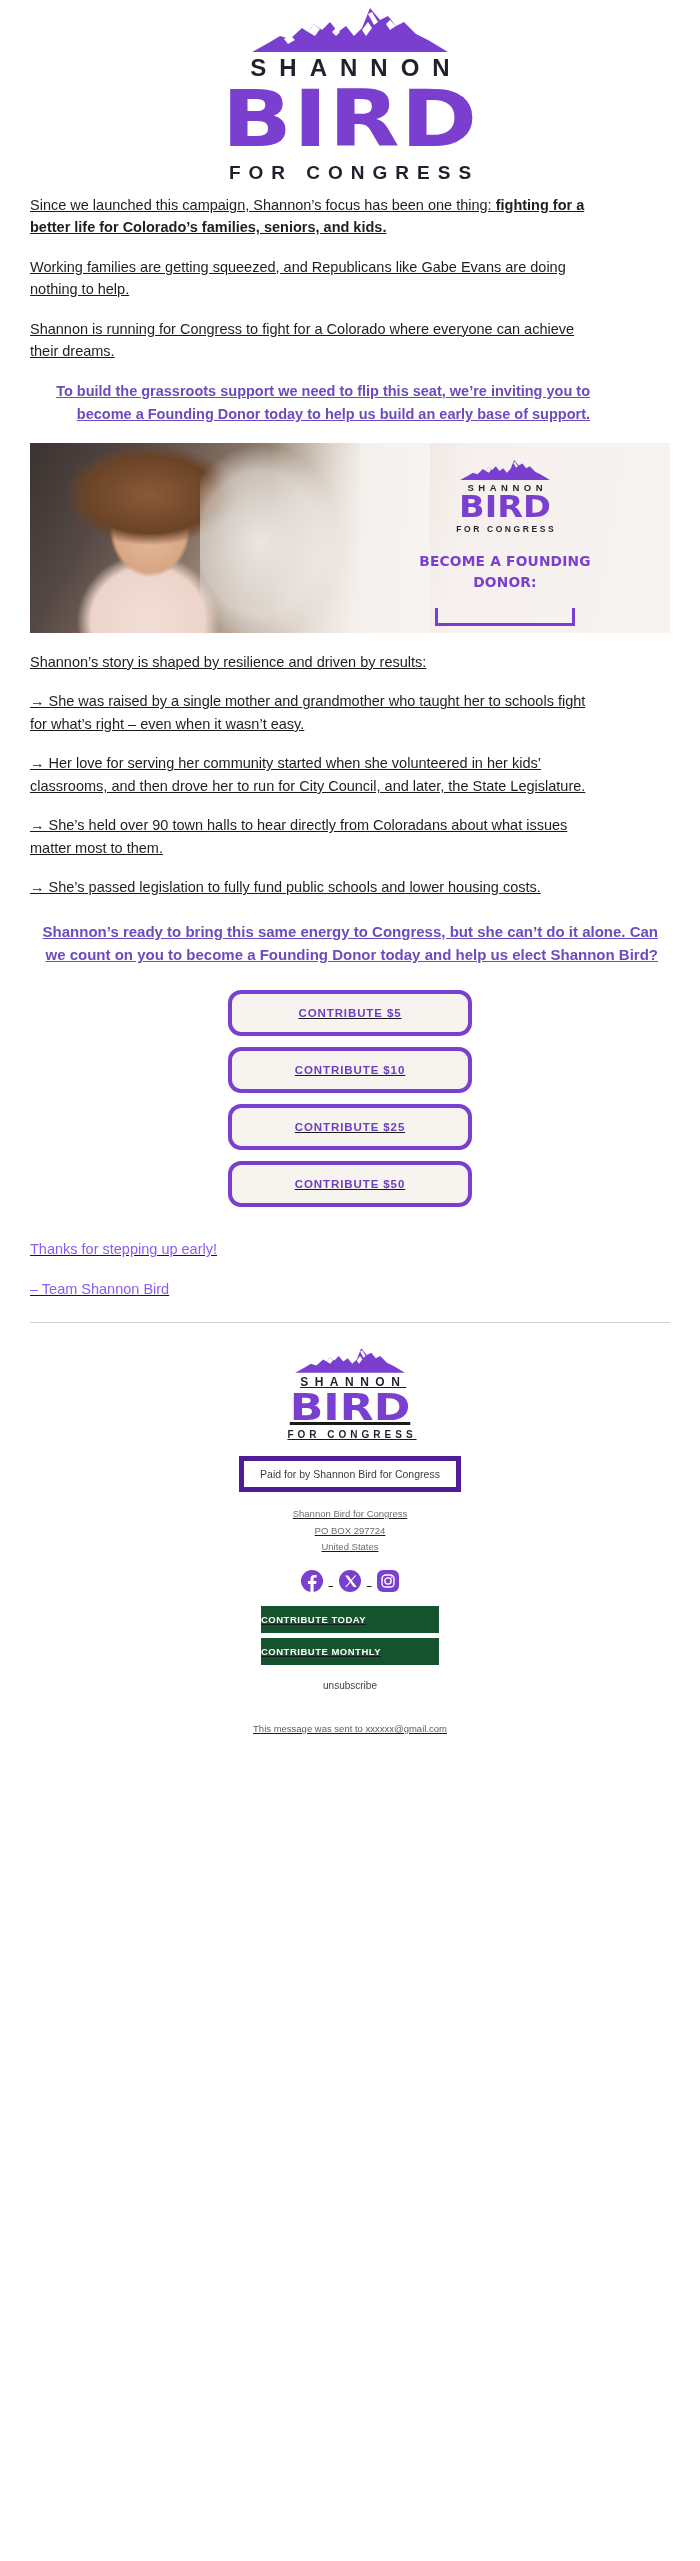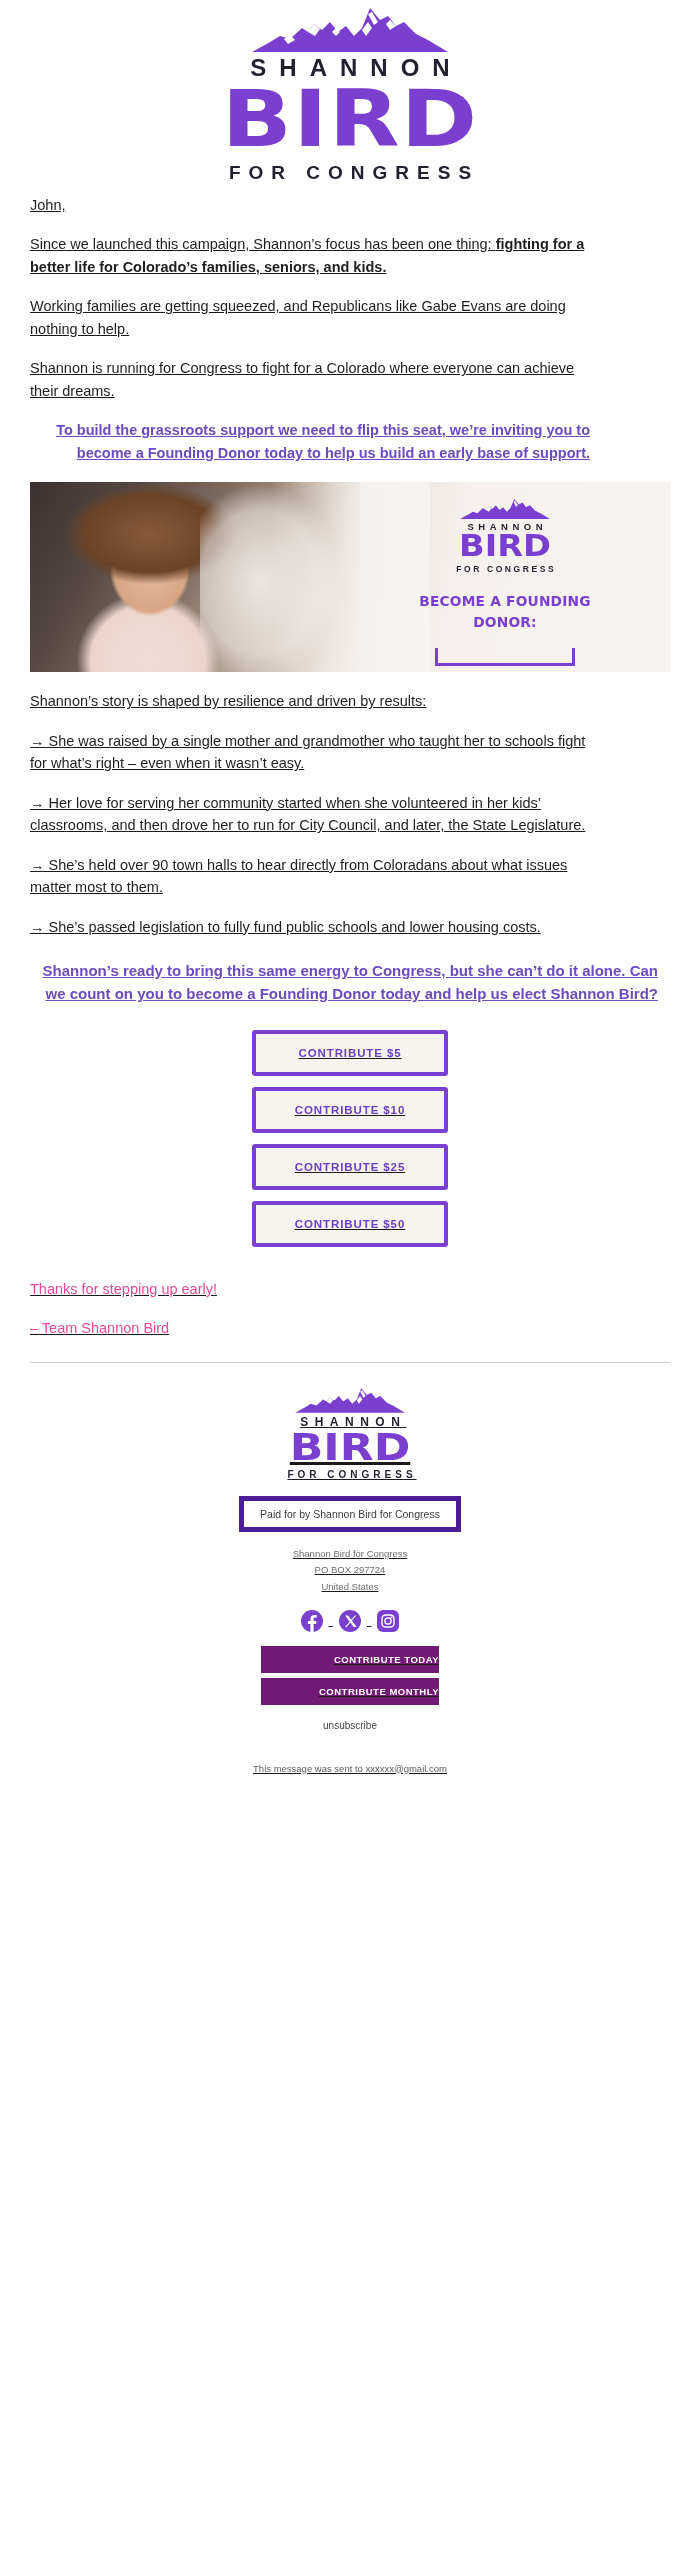--- a/index.html
+++ b/index.html
@@ -147,39 +147,39 @@
     font-size: 15px;
     line-height: 1.55;
     text-decoration: underline;
     display: inline-block;
   }
 
   
   .btn-stack { padding: 14px 0 8px 0; text-align: center; }
   .cbtn {
     display: block;
-    width: 196px;
+    width: 244px;
     margin: 0 auto 11px auto;
     padding: 13px 0;
     background: #f7f3ef;
     border: 4px solid #7b3fd0;
-    border-radius: 3px;
+    border-radius: 13px;
     color: #6b3fc4;
     font-size: 11.5px;
     font-weight: 700;
     letter-spacing: 0.9px;
     text-align: center;
     text-decoration: none;
     cursor: pointer;
     font-family: "Liberation Sans", sans-serif;
   }
 
   
   .closing { padding: 12px 30px 0 30px; }
-  .closing p { font-size: 14.5px; line-height: 1.55; margin: 0 0 17px 0; color: #ec4899;}
+  .closing p { font-size: 14.5px; line-height: 1.55; margin: 0 0 17px 0; color: #8b5cf6;}
 
   
   .divider {
     border: 0;
     border-top: 1px solid #cfcfcf;
     margin: 22px 30px 20px 30px;
   }
 
   
   .footer { text-align: center; padding: 4px 0 0 0; }
@@ -213,27 +213,27 @@
     text-decoration: none;
   }
   .soc.ig { border-radius: 6px; }
   .soc svg { position: absolute; left: 0; top: 0; }
 
   .footer-btns { margin-top: 14px; }
   .fbtn {
     display: block;
     width: 178px;
     margin: 0 auto 5px auto;
-    background: #701a75;
+    background: #14532d;
     color: #ffffff;
     font-size: 9.5px;
     font-weight: 700;
     letter-spacing: 0.5px;
     padding: 8px 0;
-    text-align: right;
+    text-align: left;
     text-decoration: none;
     cursor: pointer;
   }
   .unsub {
     margin-top: 10px;
     font-size: 10px;
     color: #444;
     text-decoration: none;
     display: inline-block;
   }
@@ -262,21 +262,20 @@
           <path d="M86 22 L90 26 L86 30 L82 26 Z" fill="#ffffff"></path>
         </svg>
       </div>
       <div class="logo-name">SHANNON</div>
       <div class="logo-bird">BIRD</div>
       <div class="logo-congress">FOR CONGRESS</div>
     </div>
   </div>
 
   <div class="body-copy">
-    <p>John,</p>
     <p><span>Since we launched this campaign, Shannon’s focus has been one thing: </span><b>fighting for a better life for Colorado’s families, seniors, and kids.</b></p>
     <p>Working families are getting squeezed, and Republicans like Gabe Evans are doing nothing to help.</p>
     <p>Shannon is running for Congress to fight for a Colorado where everyone can achieve their dreams.</p>
     <p><a class="inline-link" href="#">To build the grassroots support we need to flip this seat, we’re inviting you to become a Founding Donor today to help us build an early base of support.</a></p>
   </div>
 
   <div class="banner">
     <div class="banner-photo"></div>
     <div class="banner-fade"></div>
     <div class="banner-right">

